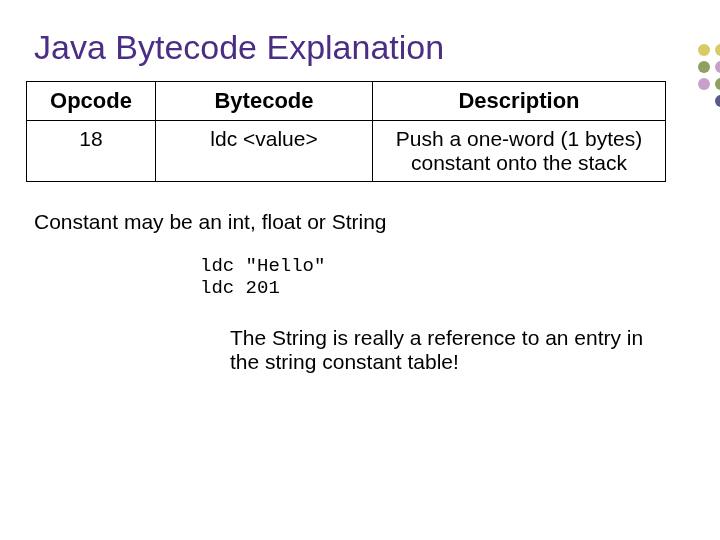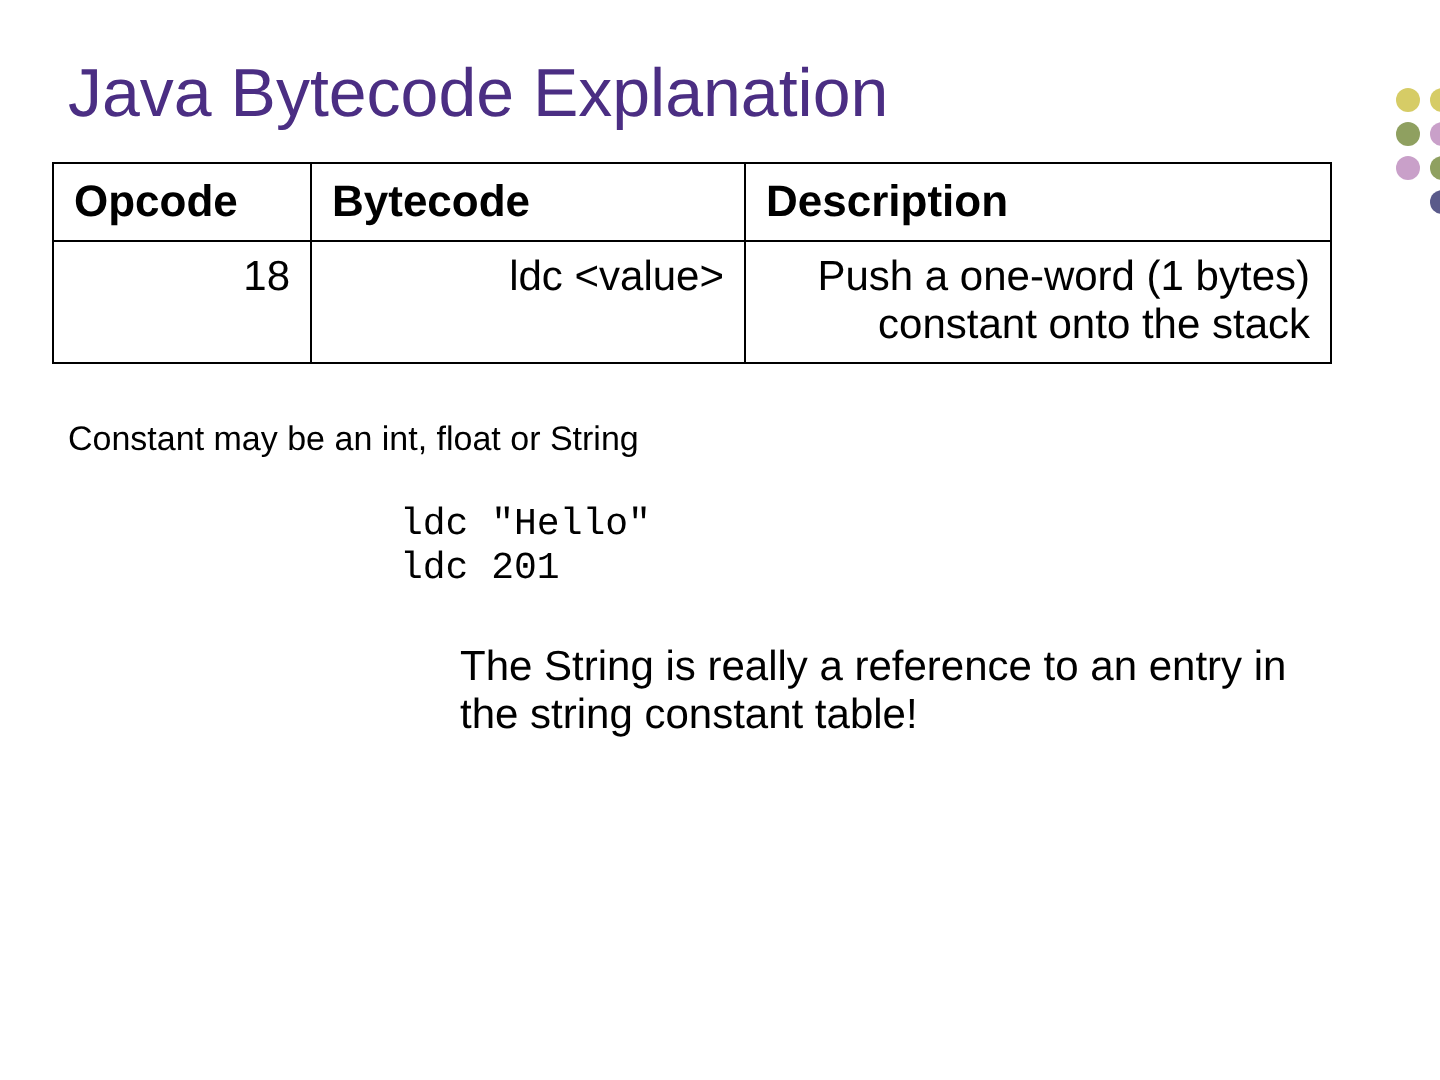--- a/index.html
+++ b/index.html
@@ -1,23 +1,23 @@
 <!DOCTYPE html>
 <html><head>
 <meta charset="utf-8">
 <style>
 html,body{margin:0;padding:0;width:720px;height:540px;background:#fff;font-family:Arial,Helvetica,sans-serif;color:#000;overflow:hidden}
 .slide{position:relative;width:720px;height:520px;box-sizing:border-box;padding:28px 30px 0 30px}
 .title{font-size:34px;font-weight:400;color:#4b2e83;margin:0 0 14px 4px;letter-spacing:0}
 .tbl{border-collapse:collapse;width:640px;margin-left:-4px}
-.tbl th,.tbl td{border:1.5px solid #000;padding:6px 10px;font-size:21px;vertical-align:top;text-align:right}
-.tbl th{font-weight:700;text-align:left;font-size:22px}
+.tbl th,.tbl td{border:1.5px solid #000;padding:6px 10px;font-size:21px;vertical-align:top;text-align:center}
+.tbl th{font-weight:700;text-align:center;font-size:22px}
 .tbl .col-op{width:108px}
 .tbl .col-mn{width:196px}
-.note1{font-size:17px;margin:28px 0 0 4px}
+.note1{font-size:21px;margin:28px 0 0 4px}
 .code{font-family:"Courier New",monospace;font-size:19px;white-space:pre;margin:22px 0 0 170px;line-height:1.15}
 .note2{font-size:21px;margin:26px 16px 0 200px;max-width:420px;line-height:1.18}
 .dots{position:absolute;top:44px;right:22px}
 .dot{position:absolute;width:12px;height:12px;border-radius:50%}
 .d-y{background:#d6cc66}
 .d-g{background:#8fa060}
 .d-p{background:#c9a0c9}
 .d-db{background:#5a5a8a}
 </style>
 </head>

